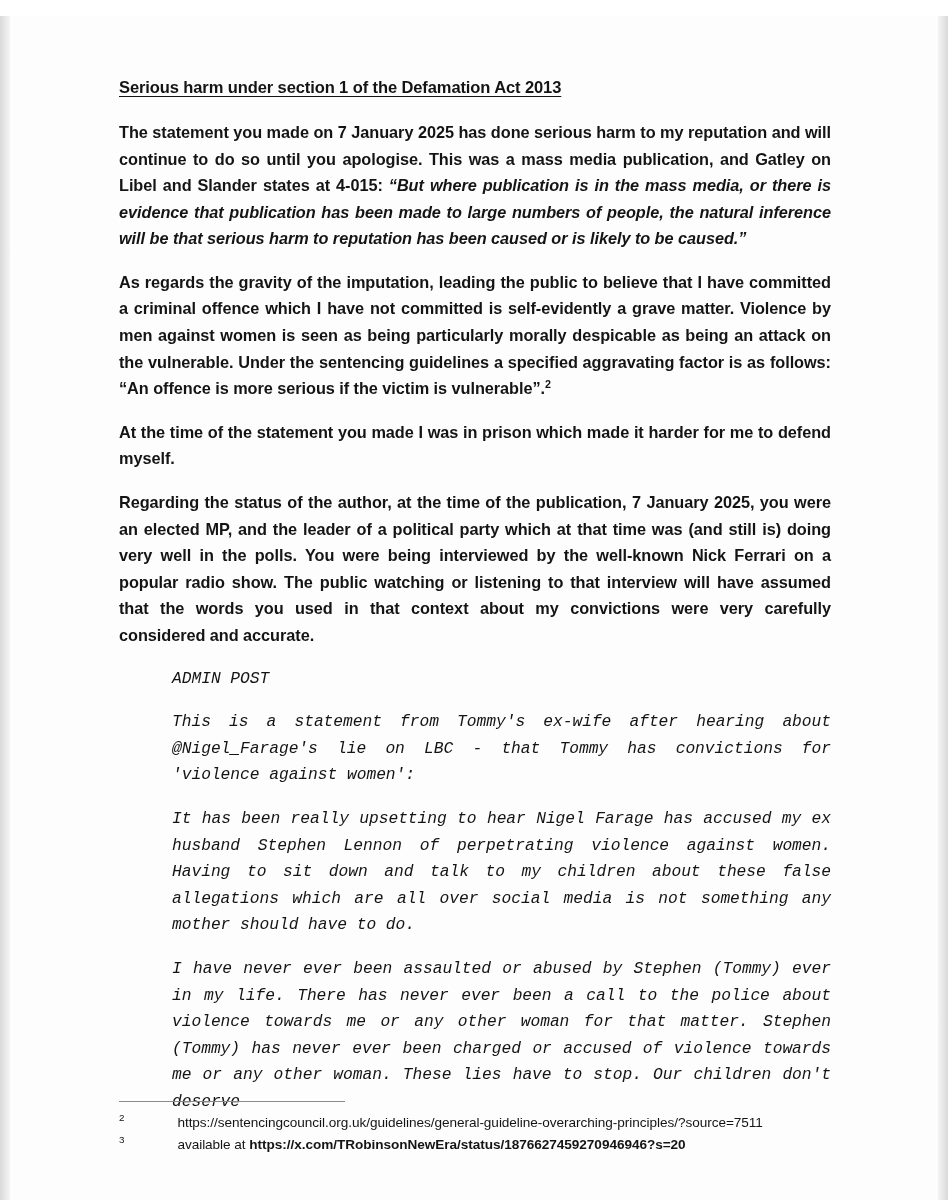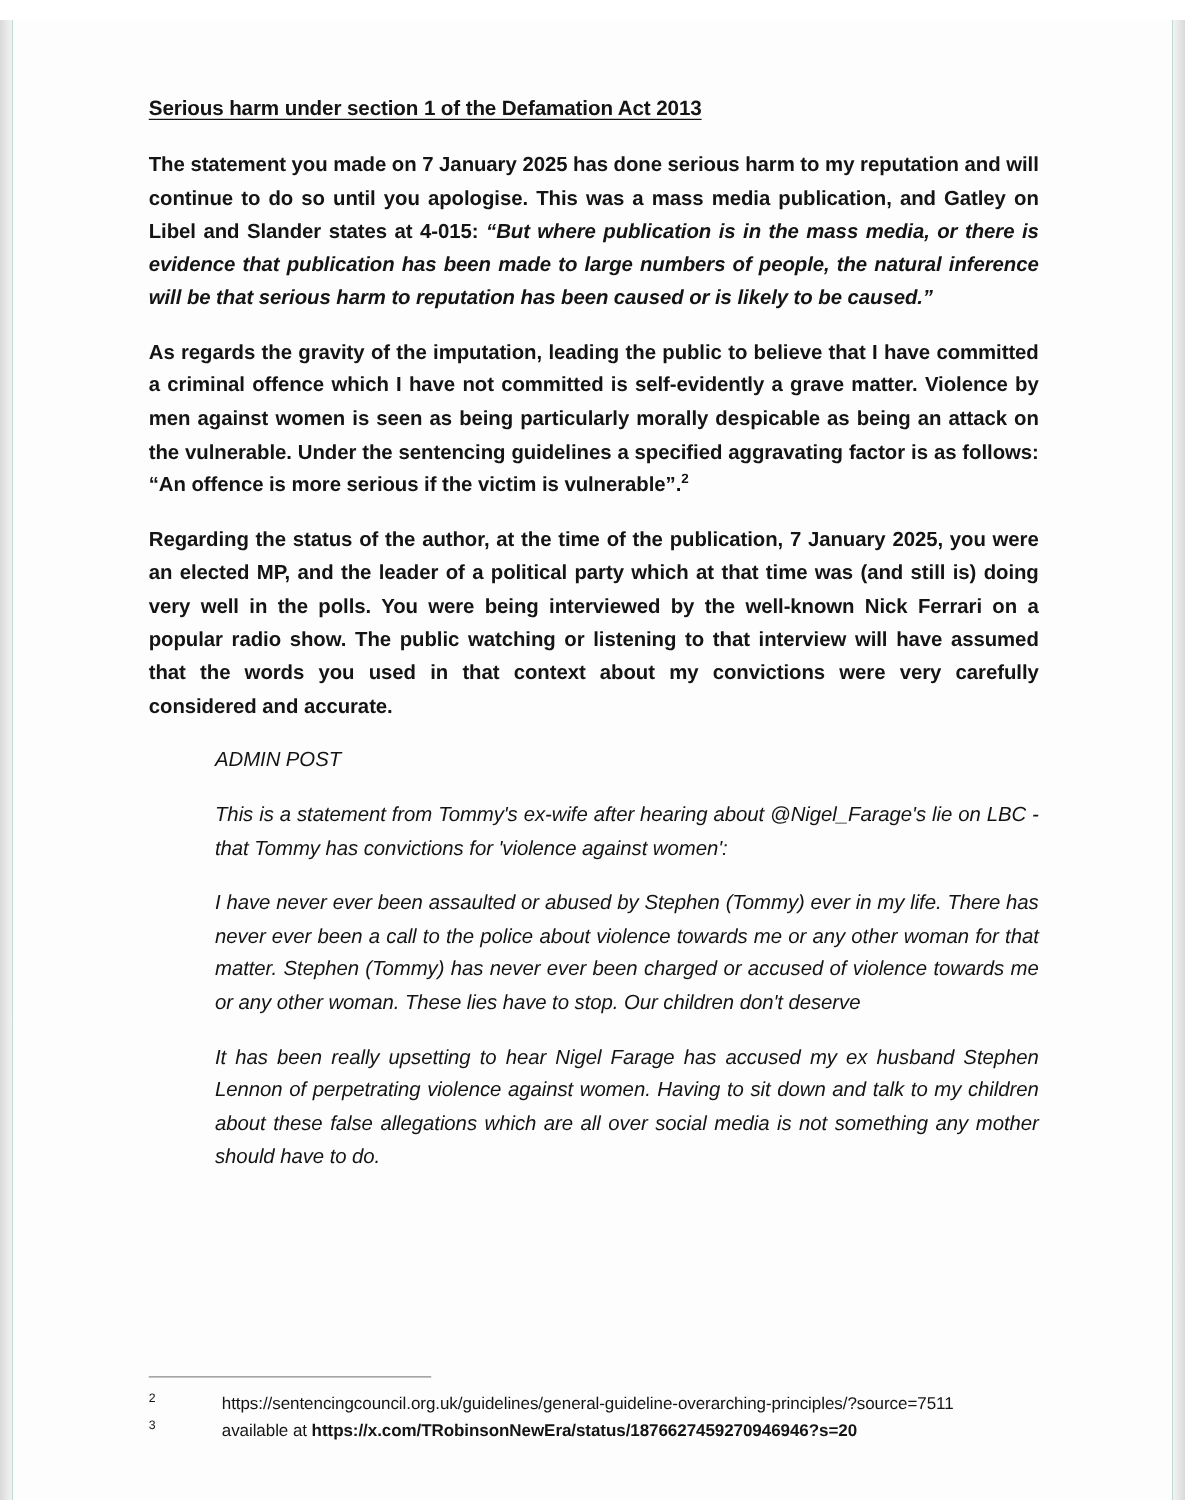--- a/index.html
+++ b/index.html
@@ -78,20 +78,21 @@
 
   sup.fn-ref {
     font-size: 0.66em;
     vertical-align: super;
     line-height: 0;
   }
 
   .blockquote {
     margin: 0;
     padding: 0 0 0 53px;
+    font-family: Liberation Mono, monospace;
   }
   .blockquote p {
     font-size: 16.3px;
     line-height: 26.6px;
     margin: 0 0 17px 0;
     color: #141414;
     font-style: italic;
     text-align: justify;
     text-justify: inter-word;
     letter-spacing: -0.05px;
@@ -146,29 +147,30 @@
   <div class="page">
 
     <div class="content">
 
       <h1 class="doc-heading">Serious harm under section 1 of the Defamation Act 2013</h1>
 
       <p class="body-par"><span>The statement you made on 7 January 2025 has done serious harm to my reputation and will continue to do so until you apologise. This was a mass media publication, and Gatley on Libel and Slander states at 4-015: </span><span class="quote-em">“But where publication is in the mass media, or there is evidence that publication has been made to large numbers of people, the natural inference will be that serious harm to reputation has been caused or is likely to be caused.”</span></p>
 
       <p class="body-par"><span>As regards the gravity of the imputation, leading the public to believe that I have committed a criminal offence which I have not committed is self-evidently a grave matter. Violence by men against women is seen as being particularly morally despicable as being an attack on the vulnerable. Under the sentencing guidelines a specified aggravating factor is as follows: “An offence is more serious if the victim is vulnerable”.</span><sup class="fn-ref">2</sup></p>
 
+      <p class="body-par">At the time of the statement you made I was in prison which made it harder for me to defend myself.</p>
 
       <p class="body-par">Regarding the status of the author, at the time of the publication, 7 January 2025, you were an elected MP, and the leader of a political party which at that time was (and still is) doing very well in the polls. You were being interviewed by the well-known Nick Ferrari on a popular radio show. The public watching or listening to that interview will have assumed that the words you used in that context about my convictions were very carefully considered and accurate.</p>
 
 
       <blockquote class="blockquote">
         <p class="admin-post">ADMIN POST</p>
         <p>This is a statement from Tommy's ex-wife after hearing about @Nigel_Farage's lie on LBC - that Tommy has convictions for 'violence against women':</p>
+        <p>It has been really upsetting to hear Nigel Farage has accused my ex husband Stephen Lennon of perpetrating violence against women. Having to sit down and talk to my children about these false allegations which are all over social media is not something any mother should have to do.</p>
         <p>I have never ever been assaulted or abused by Stephen (Tommy) ever in my life. There has never ever been a call to the police about violence towards me or any other woman for that matter. Stephen (Tommy) has never ever been charged or accused of violence towards me or any other woman. These lies have to stop. Our children don't deserve</p>
-        <p>It has been really upsetting to hear Nigel Farage has accused my ex husband Stephen Lennon of perpetrating violence against women. Having to sit down and talk to my children about these false allegations which are all over social media is not something any mother should have to do.</p>
       </blockquote>
 
     </div>
 
     <div class="footnotes">
       <hr class="fn-rule">
 
       <p class="footnote"><span class="fn-num">2</span><span class="fn-gap"></span><span>https://sentencingcouncil.org.uk/guidelines/general-guideline-overarching-principles/?source=7511</span></p>
 
       <p class="footnote"><span class="fn-num">3</span><span class="fn-gap"></span><span>available at </span><span class="fn-url-bold">https://x.com/TRobinsonNewEra/status/1876627459270946946?s=20</span></p>

